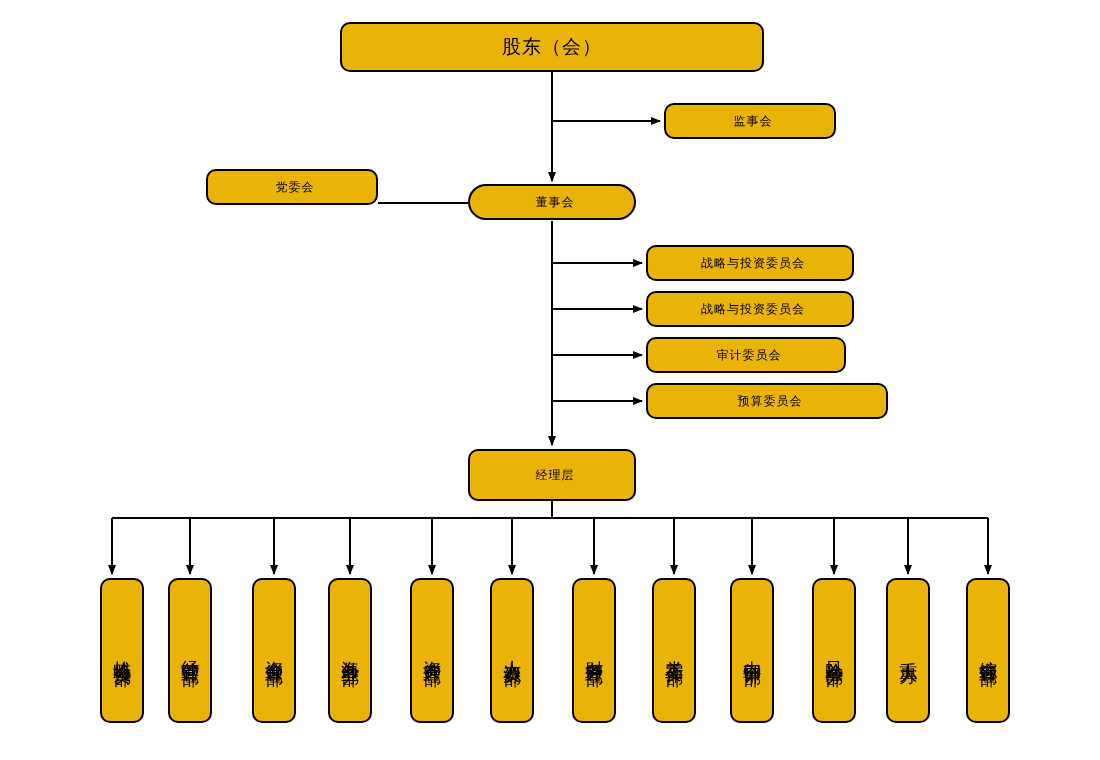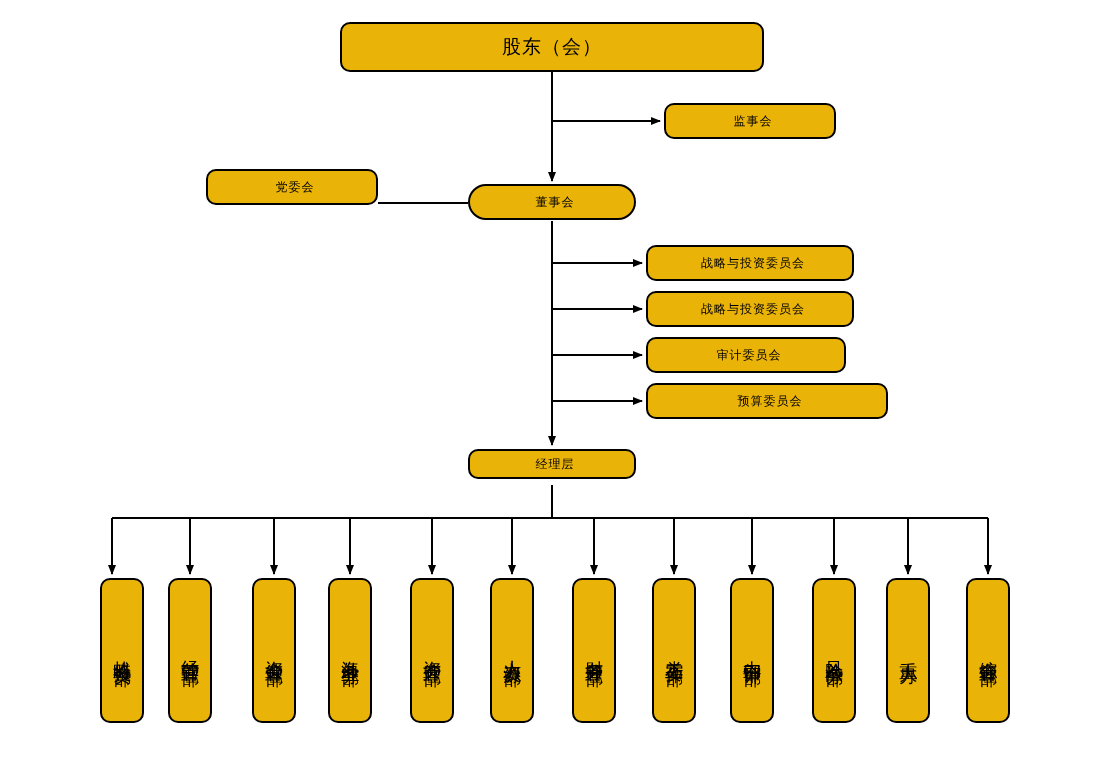--- a/index.html
+++ b/index.html
@@ -104,21 +104,21 @@
   </div>
 
   <div class="node small" style="left:206px; top:169px; width:172px; height:36px;">
     <span>党委会</span>
   </div>
 
   <div class="node small" style="left:468px; top:184px; width:168px; height:36px;border-radius:18px;">
     <span>董事会</span>
   </div>
 
-  <div class="node small" style="left:468px; top:449px; width:168px; height:30px;">
+  <div class="node small" style="left:468px; top:449px; width:168px; height:52px;">
     <span>经理层</span>
   </div>
 
   <div class="node small" style="left:646px; top:245px; width:208px; height:36px;">
     <span>战略与投资委员会</span>
   </div>
   <div class="node small" style="left:646px; top:291px; width:208px; height:36px;">
     <span>战略与投资委员会</span>
   </div>
   <div class="node small" style="left:646px; top:337px; width:200px; height:36px;">

